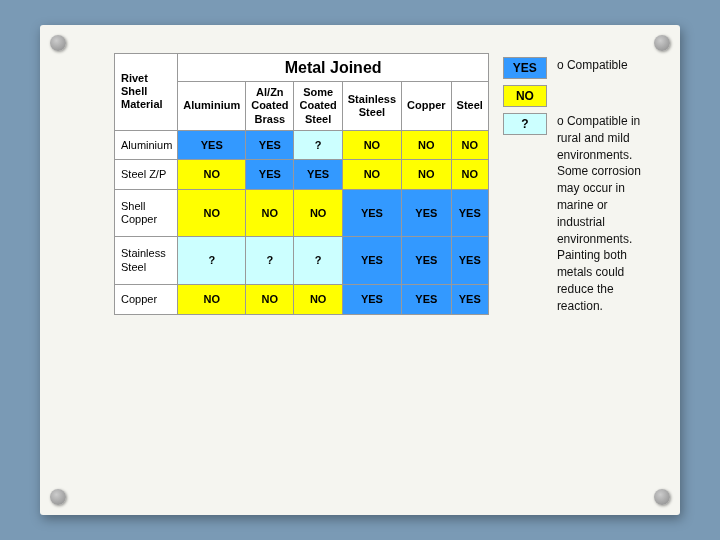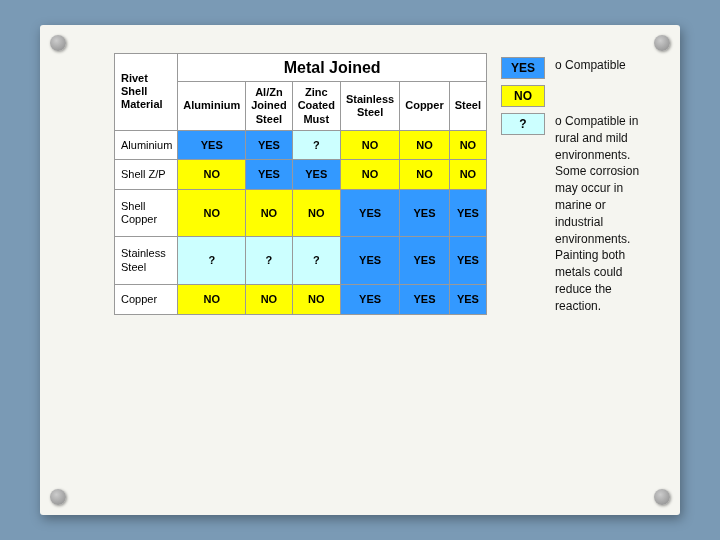--- a/index.html
+++ b/index.html
@@ -158,39 +158,39 @@
   <div class="content">
 
     <table>
       <thead>
         <tr>
           <th rowspan="2" class="row-header" style="font-weight:bold;">Rivet Shell Material</th>
           <th colspan="6" class="header-metal-joined">Metal Joined</th>
         </tr>
         <tr>
           <th class="col-header">Aluminium</th>
-          <th class="col-header">Al/Zn Joined Steel</th>
-          <th class="col-header">Zinc Coated Must</th>
+          <th class="col-header">Al/Zn Coated Brass</th>
+          <th class="col-header">Some Coated Steel</th>
           <th class="col-header">Stainless Steel</th>
           <th class="col-header">Copper</th>
           <th class="col-header">Steel</th>
         </tr>
       </thead>
       <tbody id="table-body">
       <tr>
             <td class="row-header">Aluminium</td>
             <td class="cell-yes">YES</td>
             <td class="cell-yes">YES</td>
             <td class="cell-q">?</td>
             <td class="cell-no-right">NO</td>
             <td class="cell-no-right">NO</td>
             <td class="cell-no-right">NO</td>
           </tr>
           <tr>
-            <td class="row-header">Shell Z/P</td>
+            <td class="row-header">Steel Z/P</td>
             <td class="cell-no">NO</td>
             <td class="cell-yes">YES</td>
             <td class="cell-yes">YES</td>
             <td class="cell-no-right">NO</td>
             <td class="cell-no-right">NO</td>
             <td class="cell-no-right">NO</td>
           </tr>
           <tr>
             <td class="row-header">Shell Copper</td>
             <td class="cell-no">NO</td>

